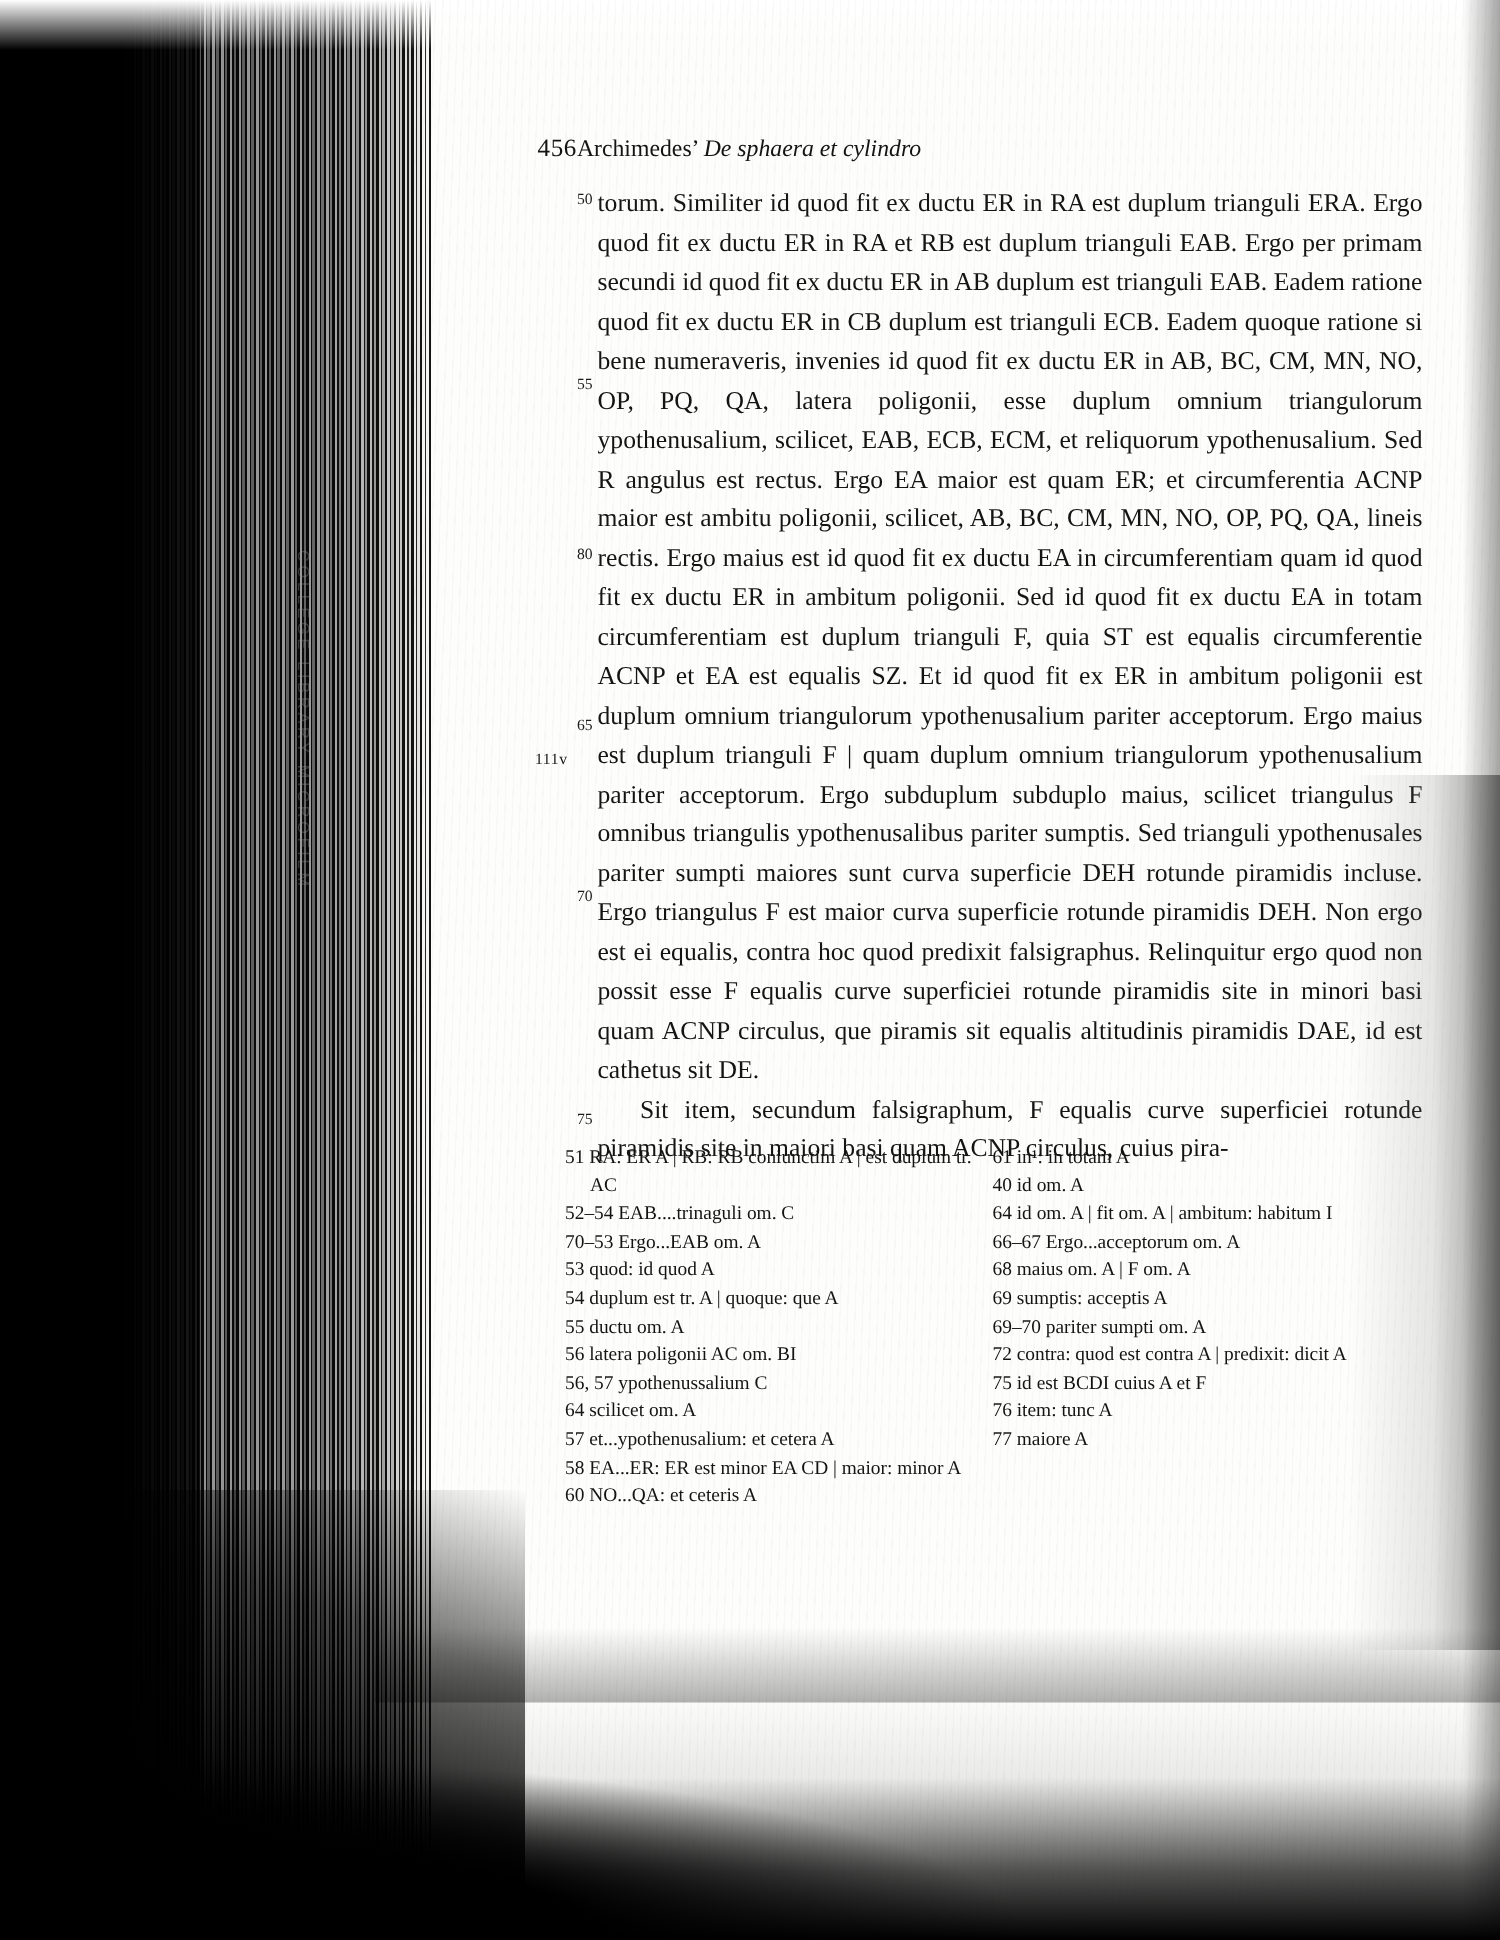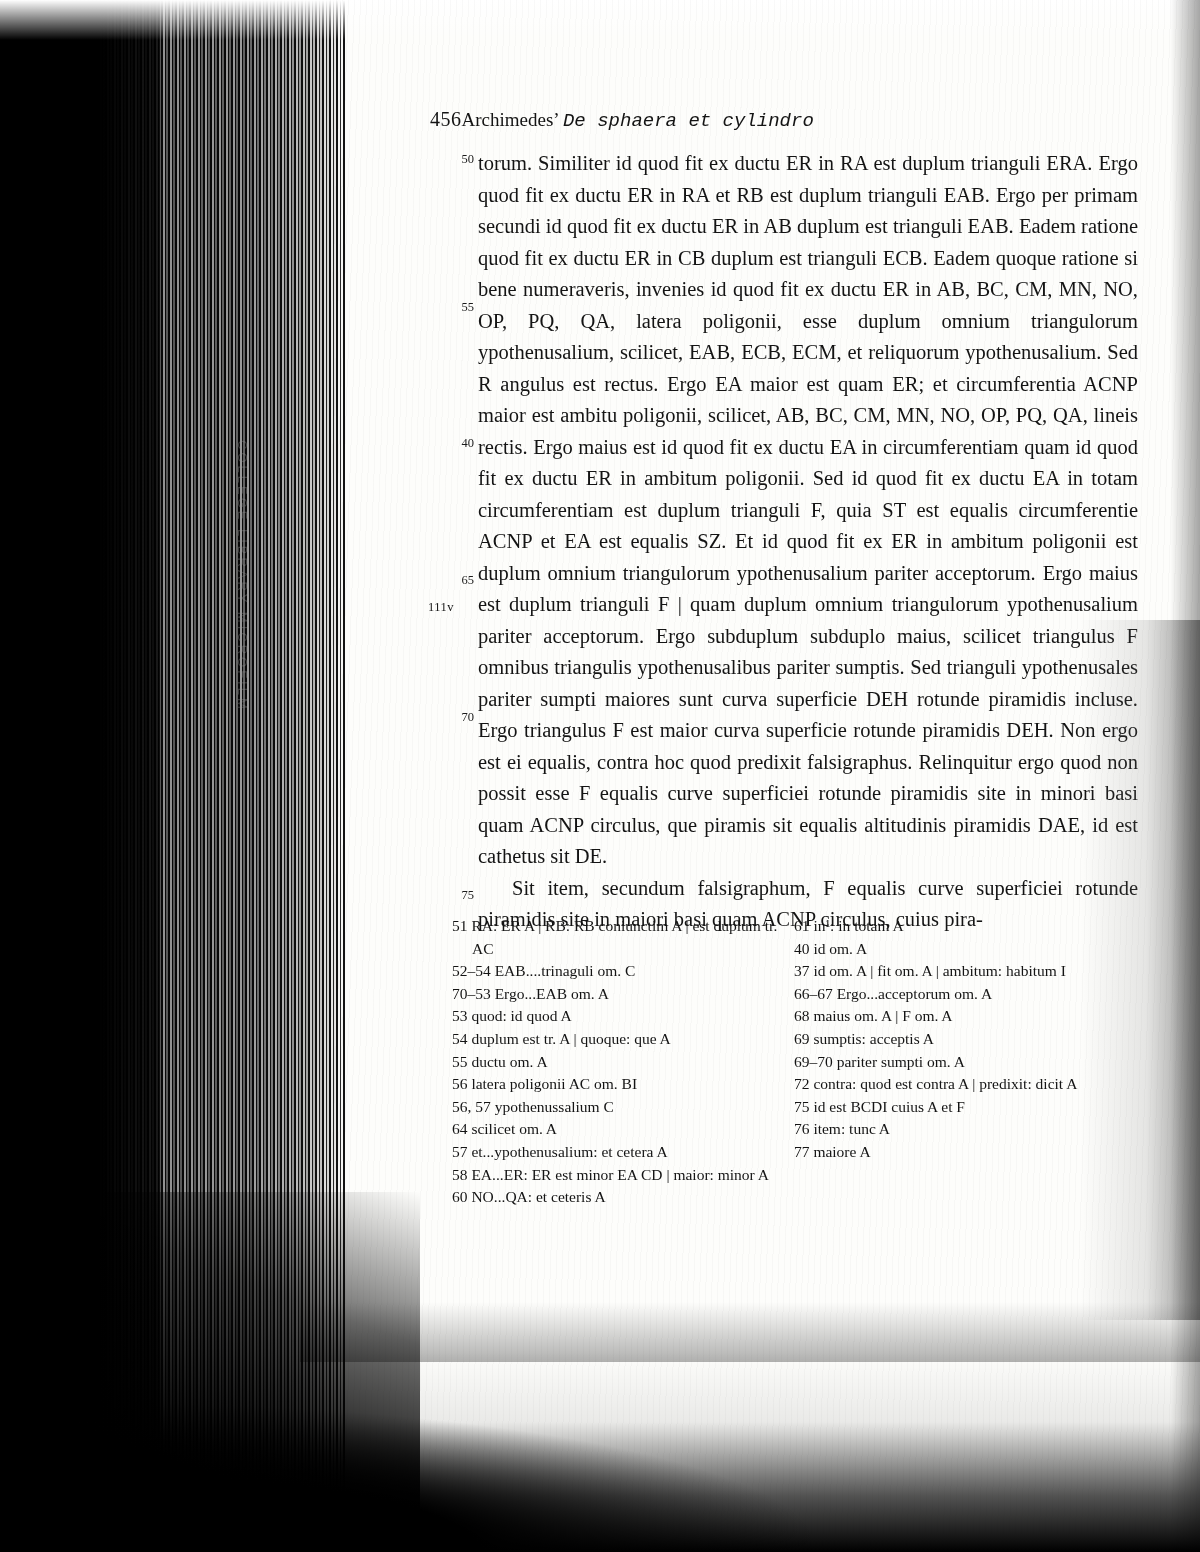--- a/index.html
+++ b/index.html
@@ -97,21 +97,21 @@
     align-items: baseline;
     justify-content: flex-start;
   }
   .folio {
     font-size: 20px;
     letter-spacing: 0.5px;
   }
   .running-head {
     font-size: 19px;
   }
-  .running-head .ital { font-style: italic; font-family: Liberation Mono, monospace; }
+  .running-head .ital { font-style: italic; }
 
   .body-block {
     position: absolute;
     left: 478px; top: 148px; width: 660px;
     font-size: 20.5px;
     line-height: 31.5px;
     text-align: justify;
   }
   .body-block p { margin: 0; }
   .body-block p.indent { text-indent: 34px; }
@@ -174,21 +174,21 @@
   <div class="content">
 
     <div class="header-row">
       <div class="folio">456</div>
       <div class="running-head"><span>Archimedes’ </span><span class="ital">De sphaera et cylindro</span></div>
     </div>
 
     <div class="linenums">
       <span class="linenum" style="top:4px">50</span>
       <span class="linenum" style="top:152px">55</span>
-      <span class="linenum" style="top:288px">40</span>
+      <span class="linenum" style="top:288px">80</span>
       <span class="linenum" style="top:425px">65</span>
       <span class="linenum" style="top:562px">70</span>
       <span class="linenum" style="top:740px">75</span>
     </div>
     <div class="foliomark" style="top:600px">111v</div>
 
     <div class="body-block">
       <p>torum. Similiter id quod fit ex ductu ER in RA est duplum trianguli ERA. Ergo quod fit ex ductu ER in RA et RB est duplum trianguli EAB. Ergo per primam secundi id quod fit ex ductu ER in AB duplum est trianguli EAB. Eadem ratione quod fit ex ductu ER in CB duplum est trianguli ECB. Eadem quoque ratione si bene numeraveris, invenies id quod fit ex ductu ER in AB, BC, CM, MN, NO, OP, PQ, QA, latera poligonii, esse duplum omnium triangulorum ypothenusalium, scilicet, EAB, ECB, ECM, et reliquorum ypothenusalium. Sed R angulus est rectus. Ergo EA maior est quam ER; et circumferentia ACNP maior est ambitu poligonii, scilicet, AB, BC, CM, MN, NO, OP, PQ, QA, lineis rectis. Ergo maius est id quod fit ex ductu EA in circumferentiam quam id quod fit ex ductu ER in ambitum poligonii. Sed id quod fit ex ductu EA in totam circumferentiam est duplum trianguli F, quia ST est equalis circumferentie ACNP et EA est equalis SZ. Et id quod fit ex ER in ambitum poligonii est duplum omnium triangulorum ypothenusalium pariter acceptorum. Ergo maius est duplum trianguli F | quam duplum omnium triangulorum ypothenusalium pariter acceptorum. Ergo subduplum subduplo maius, scilicet triangulus F omnibus triangulis ypothenusalibus pariter sumptis. Sed trianguli ypothenusales pariter sumpti maiores sunt curva superficie DEH rotunde piramidis incluse. Ergo triangulus F est maior curva superficie rotunde piramidis DEH. Non ergo est ei equalis, contra hoc quod predixit falsigraphus. Relinquitur ergo quod non possit esse F equalis curve superficiei rotunde piramidis site in minori basi quam ACNP circulus, que piramis sit equalis altitudinis piramidis DAE, id est cathetus sit DE.</p>
       <p class="indent">Sit item, secundum falsigraphum, F equalis curve superficiei rotunde piramidis site in maiori basi quam ACNP circulus, cuius pira-</p>
     </div>
@@ -204,21 +204,21 @@
         <p class="app-entry">56 latera poligonii AC om. BI</p>
         <p class="app-entry">56, 57 ypothenussalium C</p>
         <p class="app-entry">64 scilicet om. A</p>
         <p class="app-entry">57 et...ypothenusalium: et cetera A</p>
         <p class="app-entry">58 EA...ER: ER est minor EA CD | maior: minor A</p>
         <p class="app-entry">60 NO...QA: et ceteris A</p>
       </div>
       <div class="app-col">
         <p class="app-entry">61 in¹: in totam A</p>
         <p class="app-entry">40 id om. A</p>
-        <p class="app-entry">37 id om. A | fit om. A | ambitum: habitum I</p>
+        <p class="app-entry">64 id om. A | fit om. A | ambitum: habitum I</p>
         <p class="app-entry">66–67 Ergo...acceptorum om. A</p>
         <p class="app-entry">68 maius om. A | F om. A</p>
         <p class="app-entry">69 sumptis: acceptis A</p>
         <p class="app-entry">69–70 pariter sumpti om. A</p>
         <p class="app-entry">72 contra: quod est contra A | predixit: dicit A</p>
         <p class="app-entry">75 id est BCDI cuius A et F</p>
         <p class="app-entry">76 item: tunc A</p>
         <p class="app-entry">77 maiore A</p>
       </div>
     </div>

